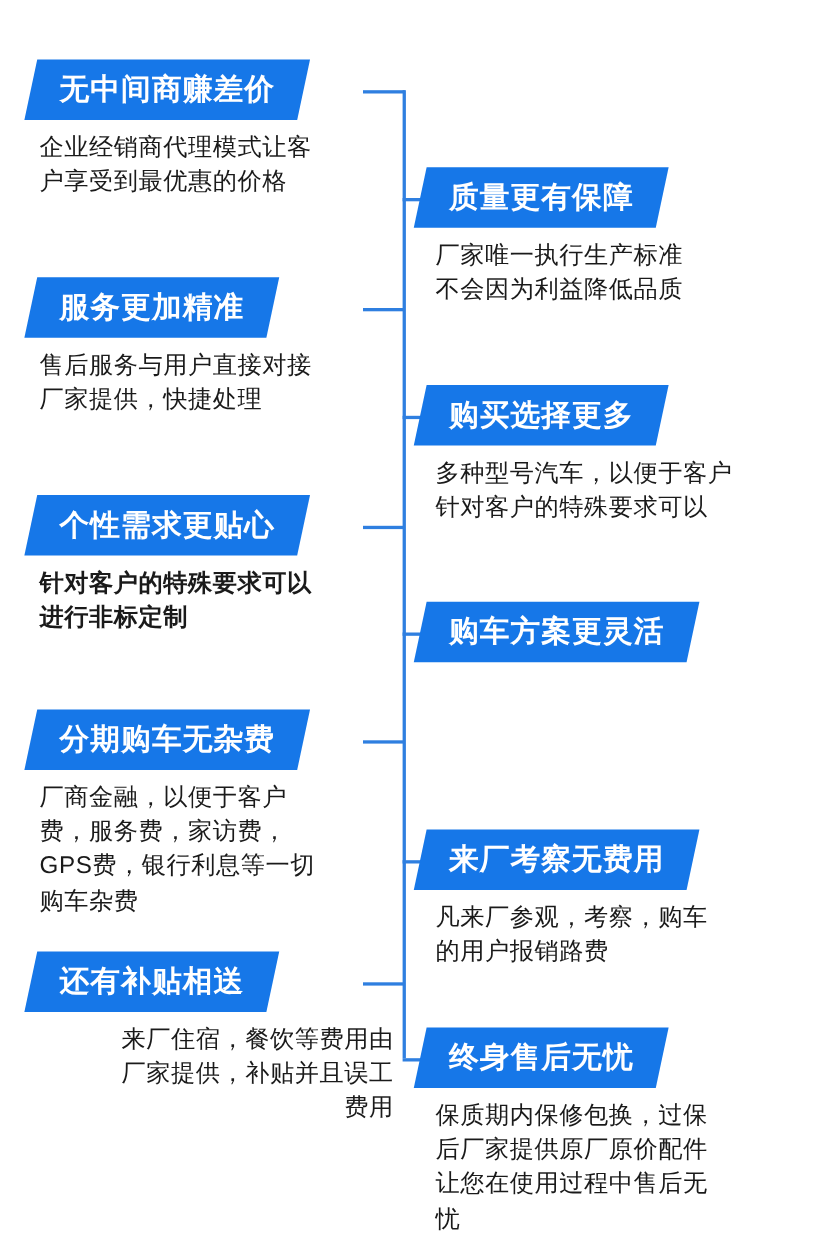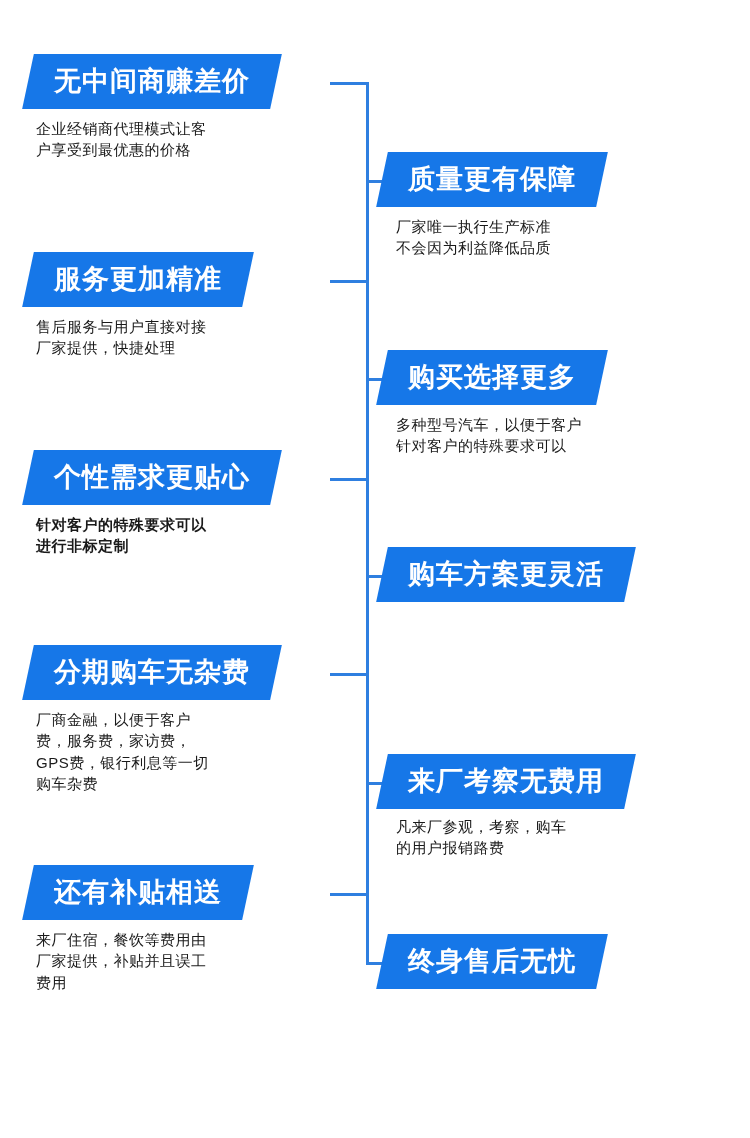--- a/index.html
+++ b/index.html
@@ -51,21 +51,21 @@
     transform: skewX(12deg);
   }
   
   .banner-wrap {
     position: relative;
     display: block;
     margin-bottom: 9px;
   }
 
   .desc {
-    font-size: 15px;
+    font-size: 22px;
     line-height: 1.42;
     color: #1a1a1a;
     letter-spacing: 0.5px;
   }
   .item.left .desc  { padding-left: 8px; }
   .item.right .desc { padding-left: 14px; }
 
   
   .stub {
     position: absolute;
@@ -144,32 +144,36 @@
     <div class="desc" style="white-space:pre-line;">厂商金融，以便于客户
 费，服务费，家访费，
 GPS费，银行利息等一切
 购车杂费</div>
   </div>
 
   <div class="item right" style="top:754px;">
     <div class="banner-wrap">
       <div class="banner"><span>来厂考察无费用</span></div>
     </div>
-    <div class="desc" style="white-space:pre-line;font-family:Liberation Mono, monospace;">凡来厂参观，考察，购车
+    <div class="desc" style="white-space:pre-line;">凡来厂参观，考察，购车
 的用户报销路费</div>
   </div>
 
   <div class="item left" style="top:865px;">
     <div class="banner-wrap">
       <div class="banner"><span>还有补贴相送</span></div>
     </div>
-    <div class="desc" style="white-space:pre-line;">来厂住宿，餐饮等费用由
+    <div class="desc" style="white-space:pre-line;text-align:right;">来厂住宿，餐饮等费用由
 厂家提供，补贴并且误工
 费用</div>
   </div>
 
   <div class="item right" style="top:934px;">
     <div class="banner-wrap">
       <div class="banner"><span>终身售后无忧</span></div>
     </div>
+    <div class="desc" style="white-space:pre-line;">保质期内保修包换，过保
+后厂家提供原厂原价配件
+让您在使用过程中售后无
+忧</div>
   </div>
 
 </div>
 
 </body></html>

